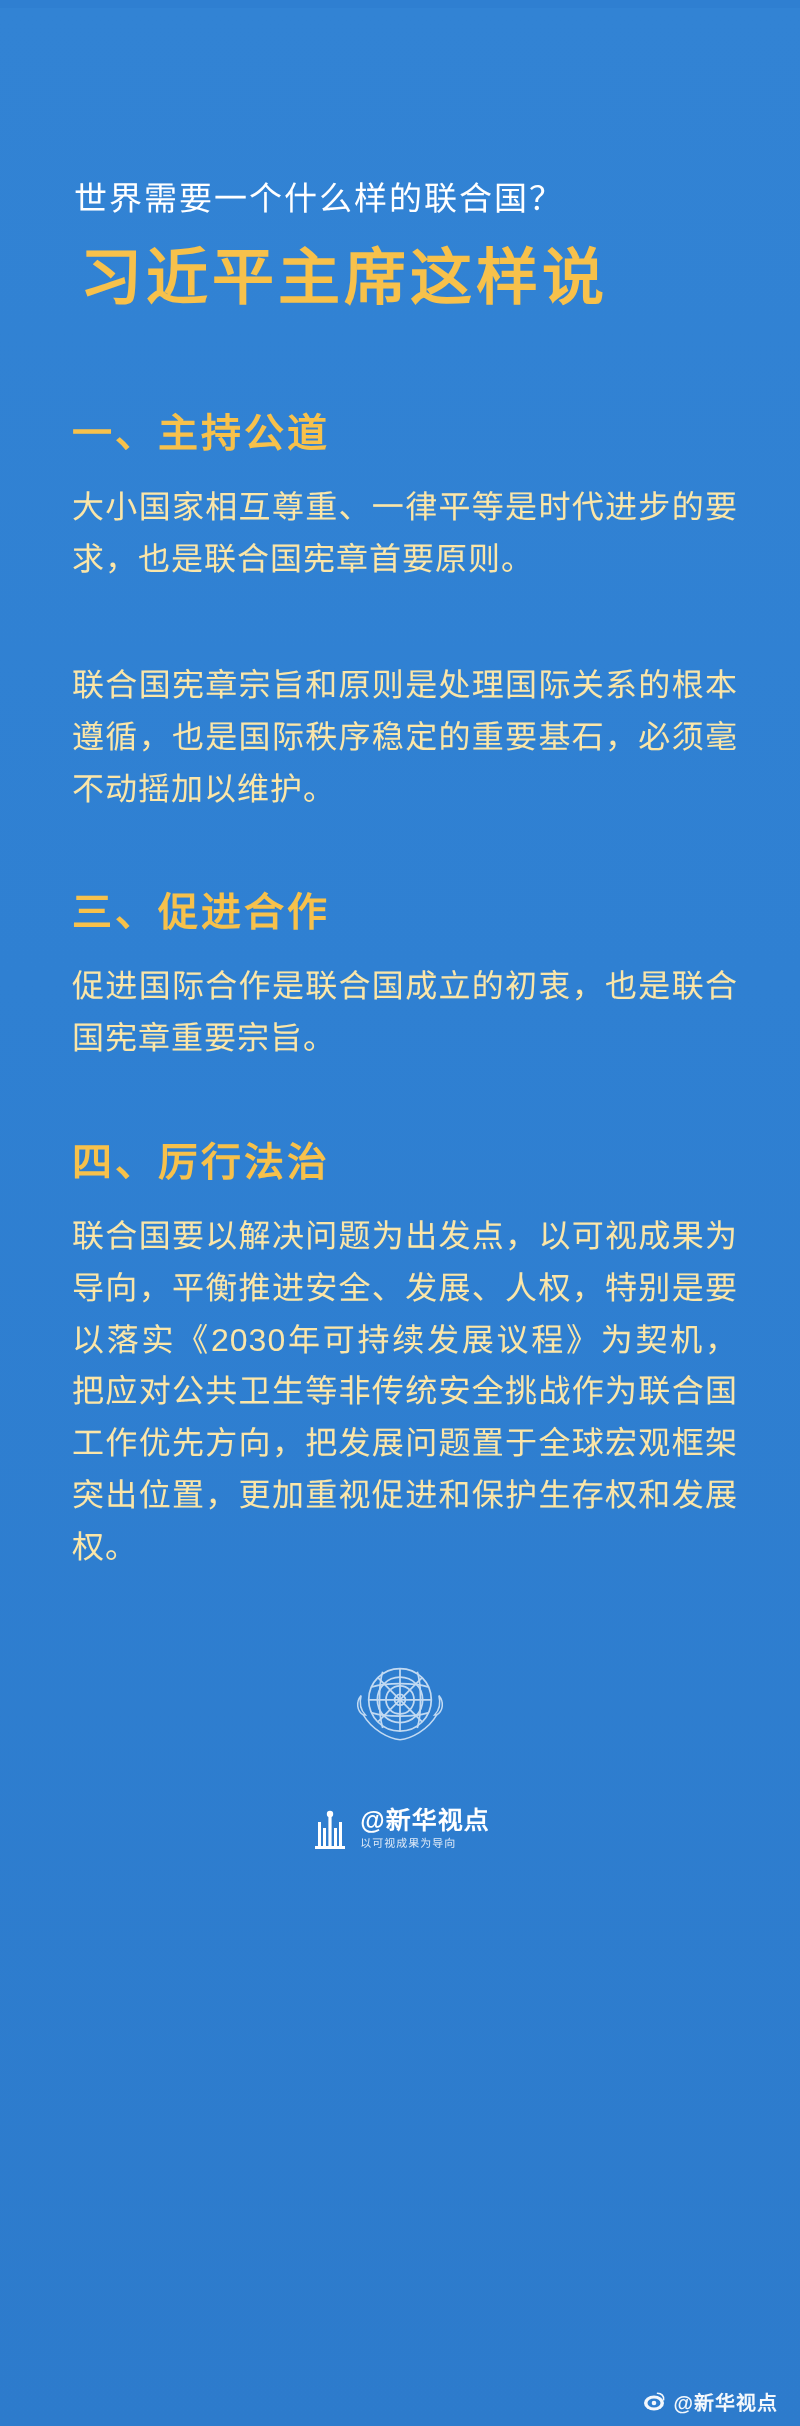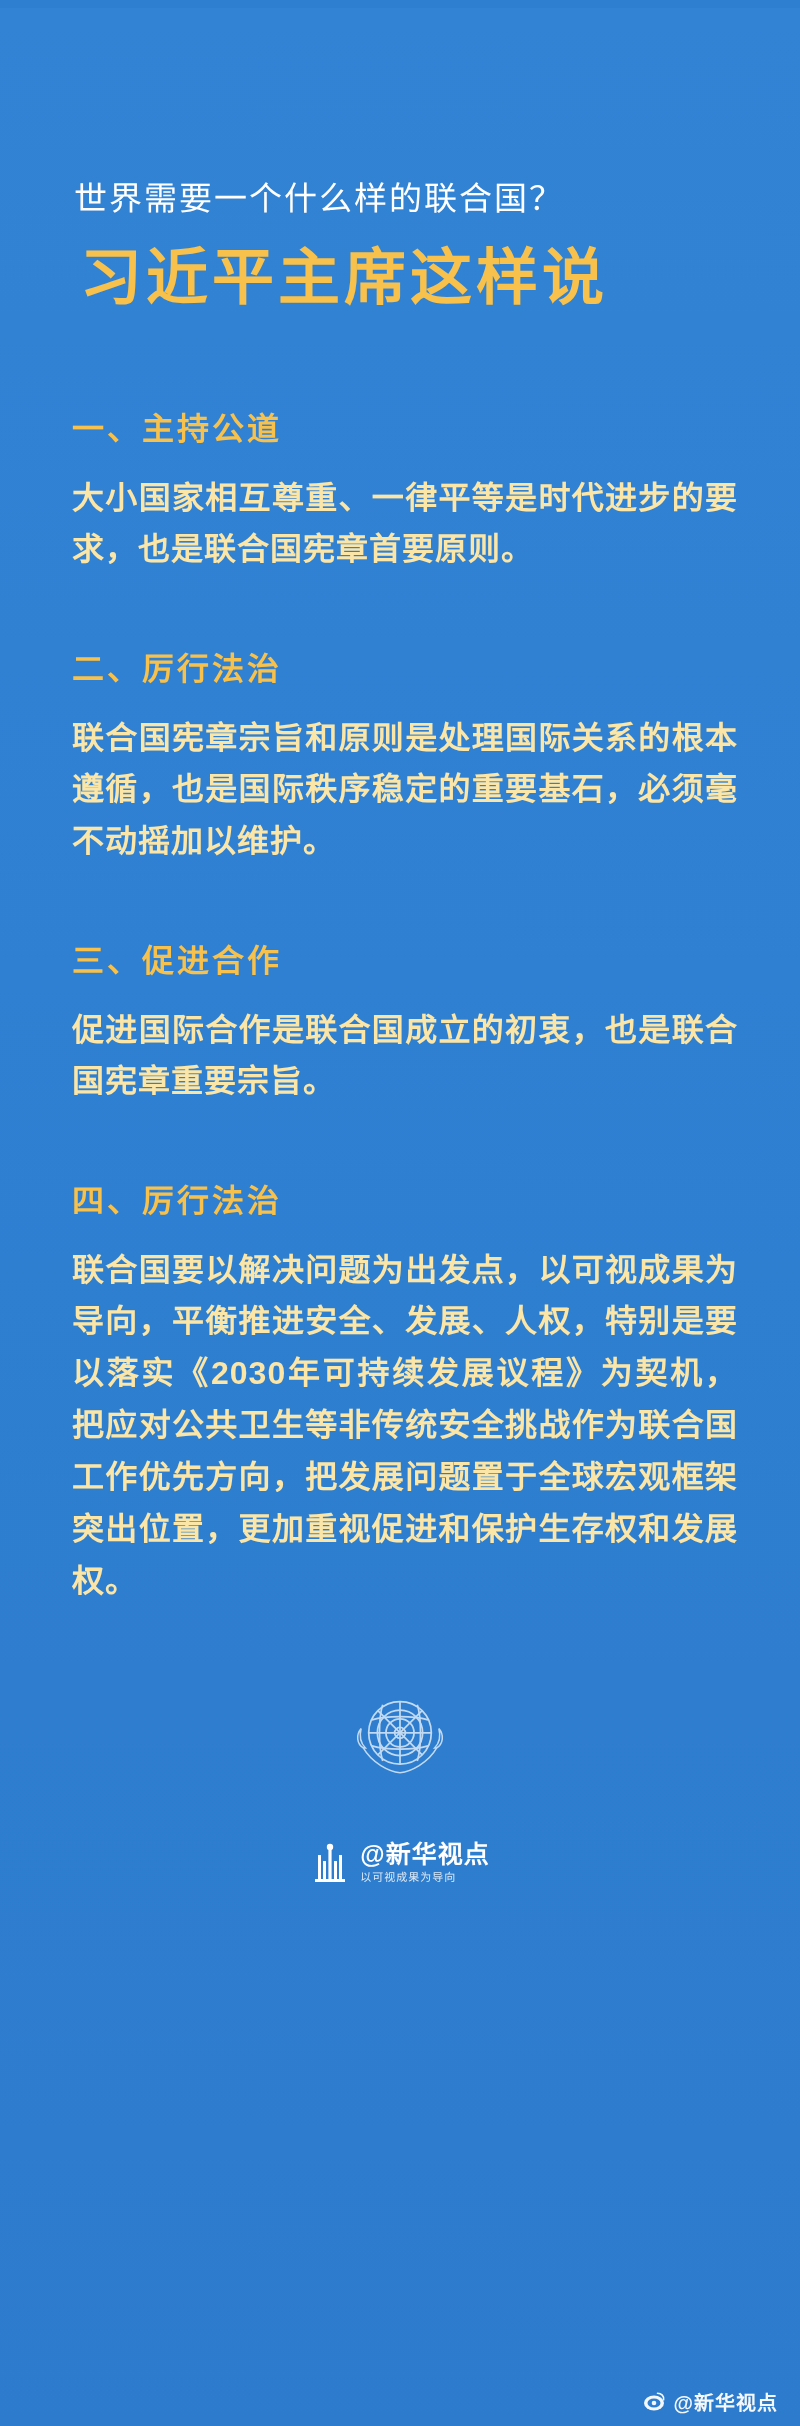--- a/index.html
+++ b/index.html
@@ -46,35 +46,35 @@
   }
   
   .sections {
     margin-top: 96px;
   }
   .section {
     margin-bottom: 74px;
   }
   .section-title {
     color: #f7c14b;
-    font-size: 32px;
+    font-size: 40px;
     font-weight: 700;
     letter-spacing: 3px;
     line-height: 1.2;
     margin: 0 0 24px 10px;
     font-family: "Liberation Serif", "DejaVu Serif", serif;
   }
   .section-body {
     color: #fbe6a8;
     font-size: 32px;
     line-height: 1.62;
     letter-spacing: 1px;
     margin: 0 0 0 10px;
     text-align: justify;
-    font-weight: 700;
+    font-weight: 400;
   }
   
   .emblem-wrap {
     margin-top: 40px;
     display: flex;
     justify-content: center;
     align-items: center;
   }
   .emblem {
     width: 108px;
@@ -144,21 +144,20 @@
   </div>
 
   <div class="sections">
 
     <div class="section">
       <div class="section-title">一、主持公道</div>
       <div class="section-body">大小国家相互尊重、一律平等是时代进步的要求，也是联合国宪章首要原则。</div>
     </div>
 
     <div class="section">
-      <div class="section-title">二、厉行法治</div>
       <div class="section-body">联合国宪章宗旨和原则是处理国际关系的根本遵循，也是国际秩序稳定的重要基石，必须毫不动摇加以维护。</div>
     </div>
 
     <div class="section">
       <div class="section-title">三、促进合作</div>
       <div class="section-body">促进国际合作是联合国成立的初衷，也是联合国宪章重要宗旨。</div>
     </div>
 
     <div class="section">
       <div class="section-title">四、厉行法治</div>

